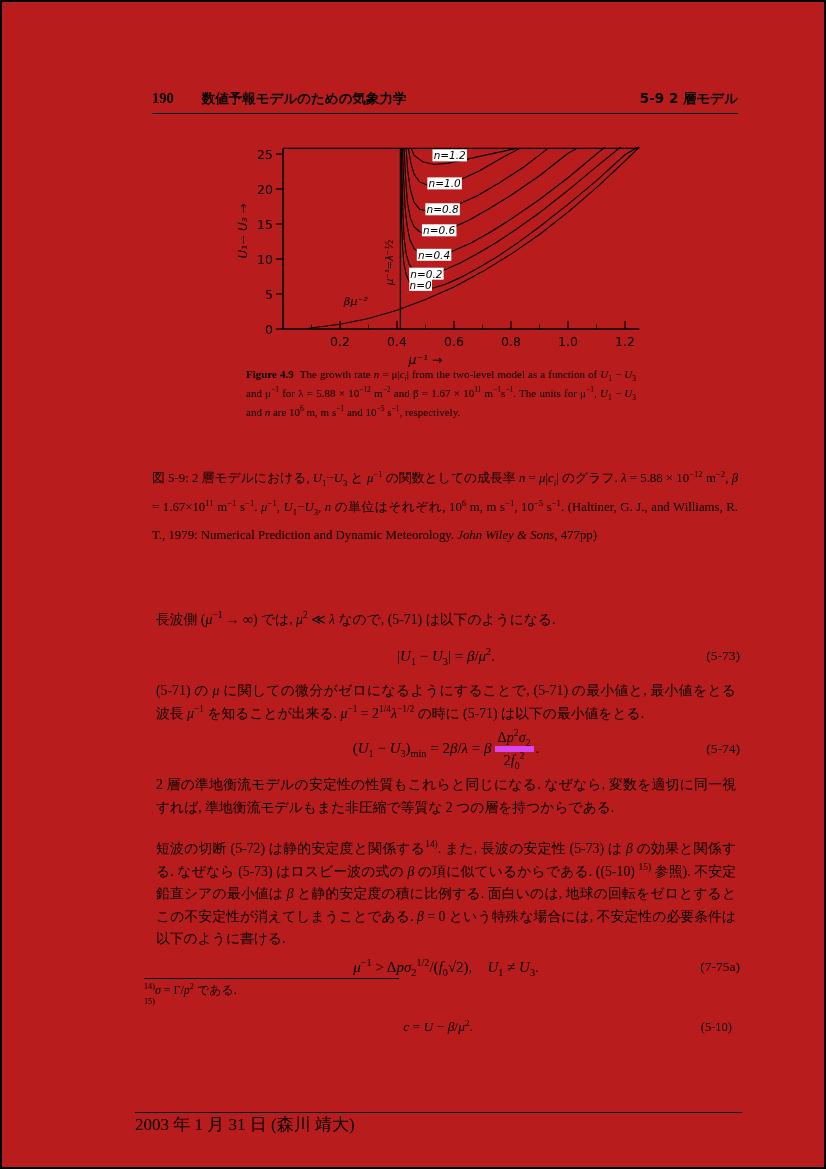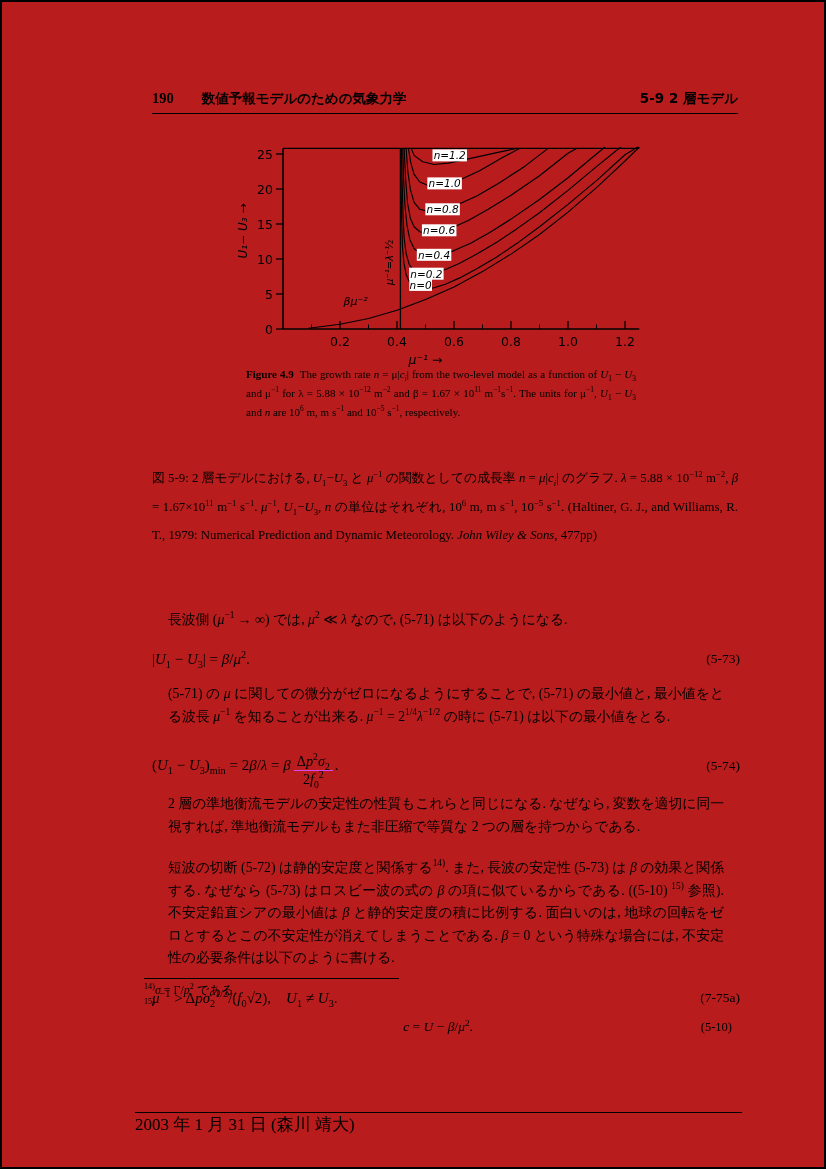--- a/index.html
+++ b/index.html
@@ -15,25 +15,25 @@
     border-bottom:1px solid #000;padding-bottom:7px;font-weight:bold;font-size:14.5px;line-height:16px;}
   .header .pn{display:inline-block;margin-right:28px;}
   .header .ht{display:inline-block;font-family:"DejaVu Sans",sans-serif;font-size:13.5px;}
   .header .hr{float:right;font-family:"DejaVu Sans",sans-serif;font-size:13.5px;}
   
   .chart-wrap{position:absolute;left:228px;top:140px;width:420px;height:228px;}
   .figcap-en{position:absolute;left:244px;top:363px;width:390px;font-size:11px;line-height:19px;text-align:justify;}
   .figcap-jp{position:absolute;left:150px;top:462px;width:586px;font-size:12.8px;line-height:28.5px;text-align:justify;}
   
   .bodytext{position:absolute;left:150px;top:598px;width:588px;font-size:13.8px;line-height:23px;text-align:justify;}
-  .para{margin:16px;}
-  .eq-row{position:relative;text-align:left;font-size:15px;line-height:24px;}
+  .para{margin:4px;}
+  .eq-row{position:relative;text-align:center;font-size:15px;line-height:24px;}
   .eq-tag{position:absolute;right:0;top:50%;transform:translateY(-50%);font-size:13.5px;font-style:normal;}
   .frac{display:inline-flex;flex-direction:column;align-items:center;vertical-align:middle;margin:0 2px 0 3px;font-size:0.95em;line-height:1.2;}
-  .fnum{border-bottom:1px solid #d946ef;padding:0 3px;margin-top:9px;}
+  .fnum{border-bottom:6px solid #d946ef;padding:0 3px;}
   .fden{padding:0 3px;}
   
   .footnotes{position:absolute;left:142px;top:976px;width:588px;font-size:12px;line-height:15px;}
   .fn-rule{width:255px;border-top:1px solid #000;height:0;margin-bottom:4px;}
   .fn-eq{position:relative;text-align:center;font-size:13.5px;margin-top:4px;line-height:20px;}
   .fn-eq .eq-tag{font-size:12.5px;}
   
   .footer{position:absolute;left:133px;top:1110px;width:607px;border-top:1px solid #000;font-size:17px;}
 </style>
 </head>

